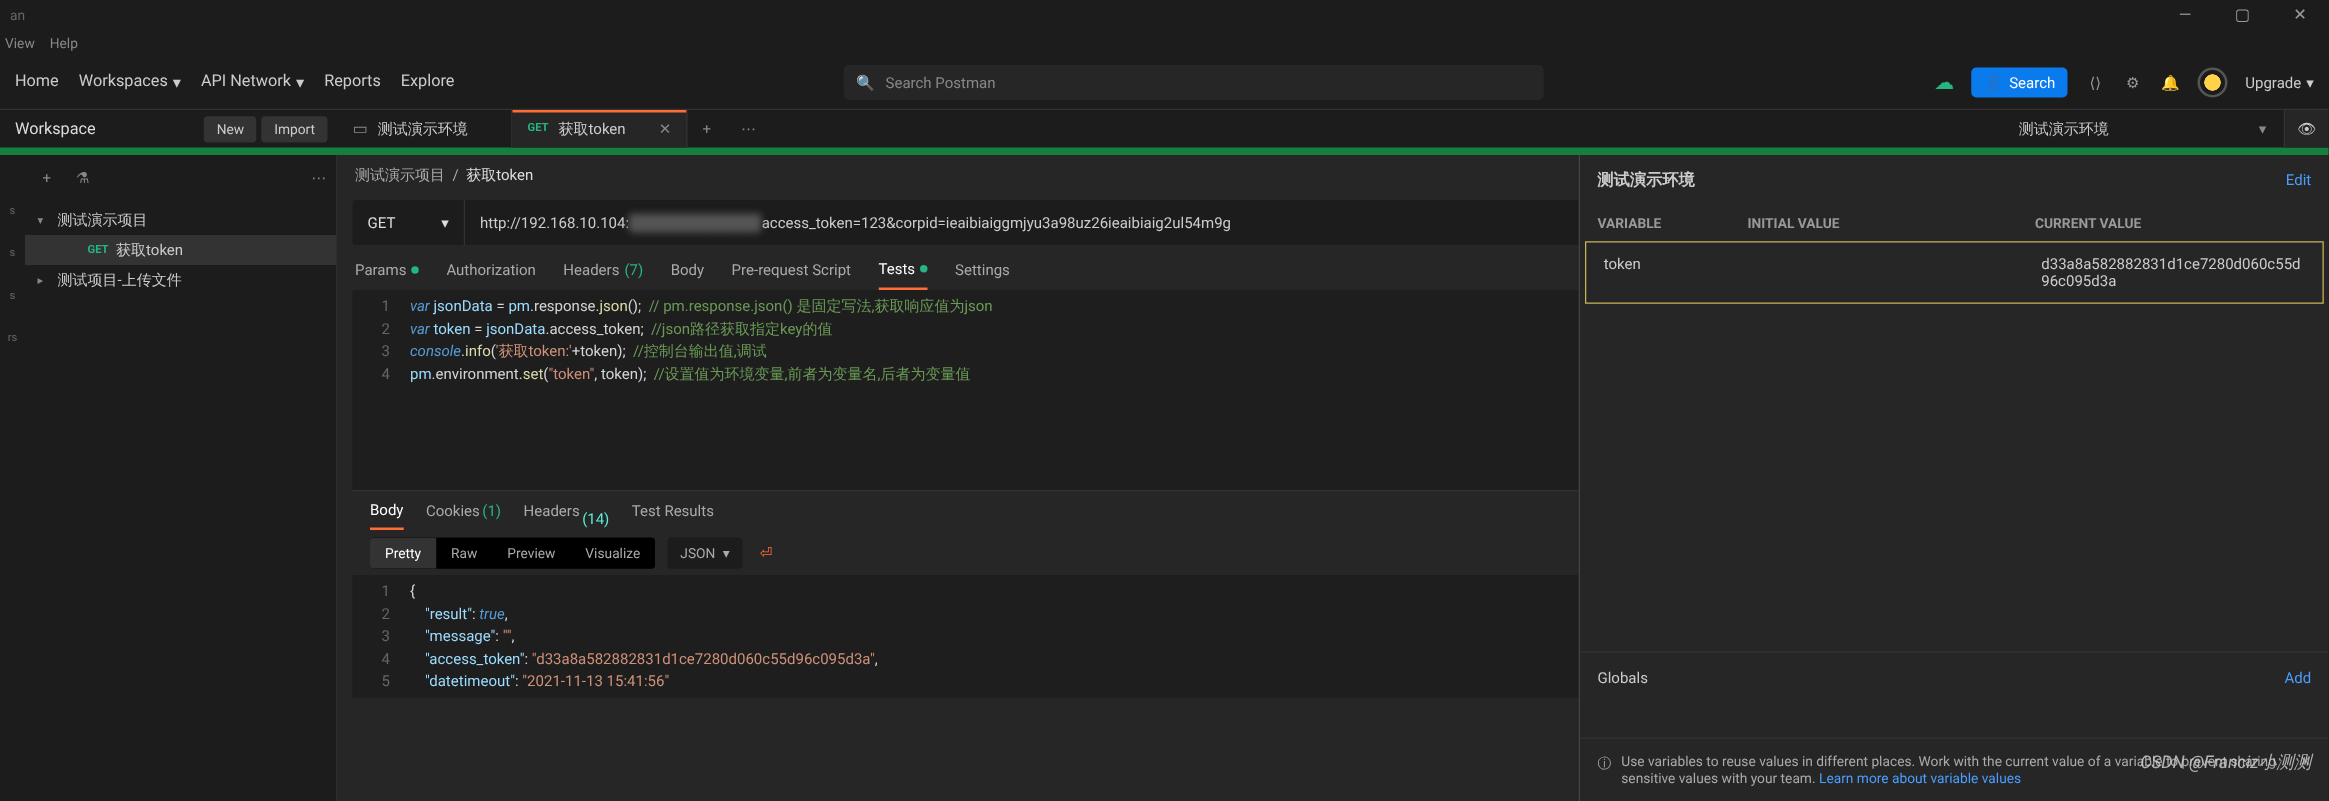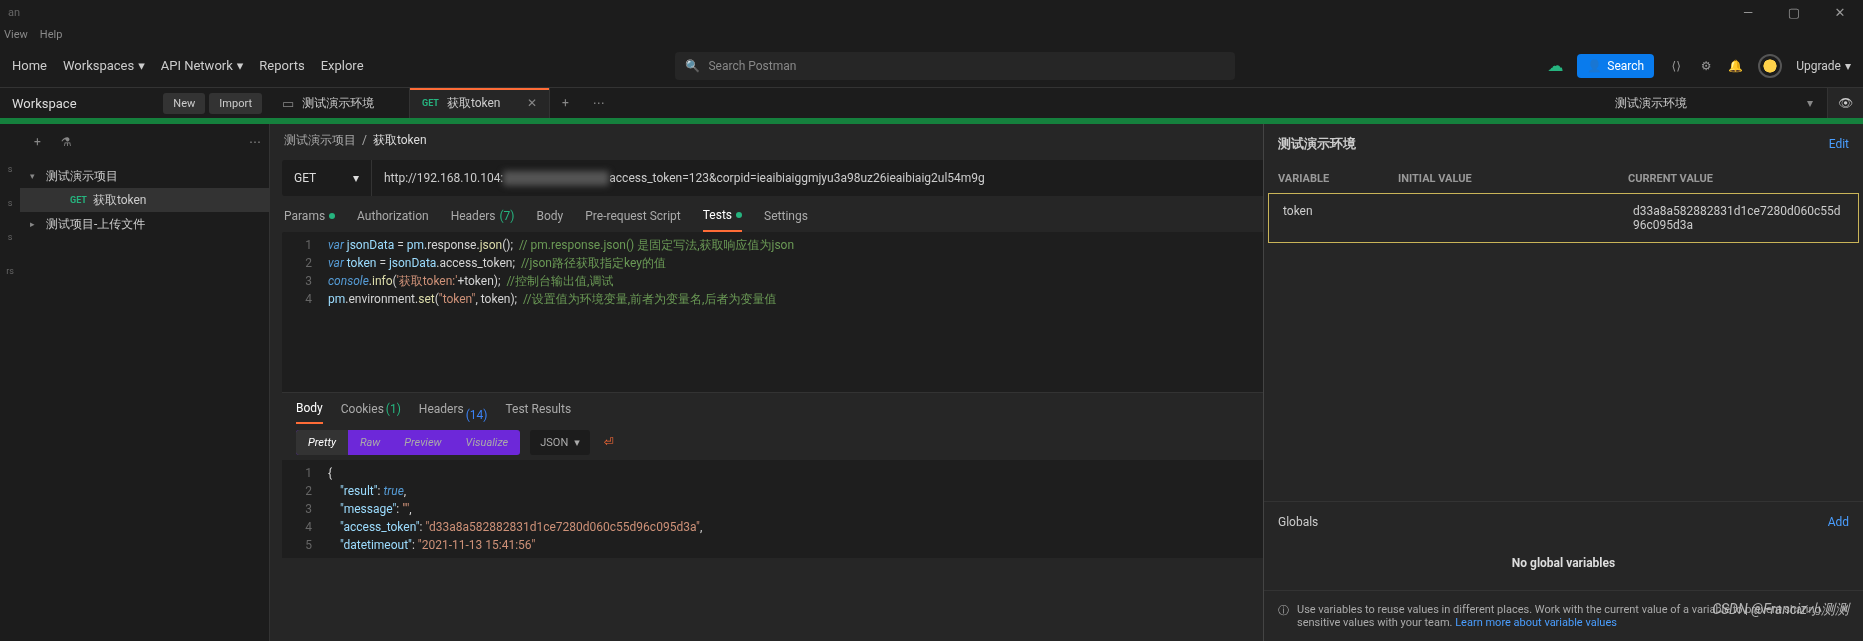--- a/index.html
+++ b/index.html
@@ -76,24 +76,24 @@
 .id { color: #9cdcfe; }
 .fn { color: #dcdcaa; }
 .str { color: #ce9178; }
 .cmt { color: #6a9955; }
 .op { color: #d4d4d4; }
 
 .resp-tabs { height: 32px; display: flex; align-items: center; padding: 0 14px; gap: 18px; font-size: 12px; color: #aaa; border-top: 1px solid #333; margin: 0 12px; }
 .resp-tab { cursor: pointer; height: 100%; display: flex; align-items: center; }
 .resp-tab.active { color: #fff; border-bottom: 2px solid #ff6c37; }
 .count { color: #26b47f; margin-left: 2px; }
-.count-o { color: #3b82f6; margin-left: 2px; margin-top: 12px; }
+.count-o { color: #5eead4; margin-left: 2px; margin-top: 12px; }
 
 .resp-view { height: 36px; display: flex; align-items: center; padding: 0 14px; gap: 0; margin: 0 12px; }
-.view-seg { display: flex; background: #6d28d9; border-radius: 3px; overflow: hidden; font-style: italic; }
+.view-seg { display: flex; background: #000000; border-radius: 3px; overflow: hidden; }
 .view-opt { padding: 6px 12px; font-size: 11px; color: #aaa; cursor: pointer; }
 .view-opt.active { background: #333; color: #fff; }
 .json-dd { margin-left: 10px; background: #1c1c1c; padding: 6px 10px; border-radius: 3px; font-size: 11px; color: #aaa; display: flex; align-items: center; gap: 6px; }
 .wrap-icon { margin-left: 8px; color: #ff6c37; padding: 6px; }
 
 .resp-editor { flex: 0 0 auto; background: #1e1e1e; display: flex; font-family: Consolas, monospace; font-size: 12px; margin: 0 12px; overflow: hidden; }
 
 .env-panel { position: absolute; top: 0; right: 0; width: 600px; height: 100%; background: #262626; border-left: 1px solid #444; display: flex; flex-direction: column; z-index: 10; }
 .env-hdr { height: 40px; display: flex; align-items: center; justify-content: space-between; padding: 0 14px; font-size: 13px; font-weight: bold; }
 .env-hdr .edit { color: #4a9eff; font-weight: normal; font-size: 12px; }
@@ -330,21 +330,20 @@
         <span class="env-col2"></span>
         <span class="env-col3 val">d33a8a582882831d1ce7280d060c55d96c095d3a</span>
       </div>
 
       <div class="globals">
         <div class="glob-hdr">
           <span>Globals</span>
           <span class="add">Add</span>
         </div>
         <div class="glob-empty">
-          <div class="title">No global variables</div>
         </div>
         <div class="glob-tip">
           <span>ⓘ</span>
           <span><span>Use variables to reuse values in different places. Work with the current value of a variable to prevent sharing sensitive values with your team. </span><span class="link">Learn more about variable values</span></span>
           <span class="x">✕</span>
         </div>
       </div>
     </div>
 
   </div>

